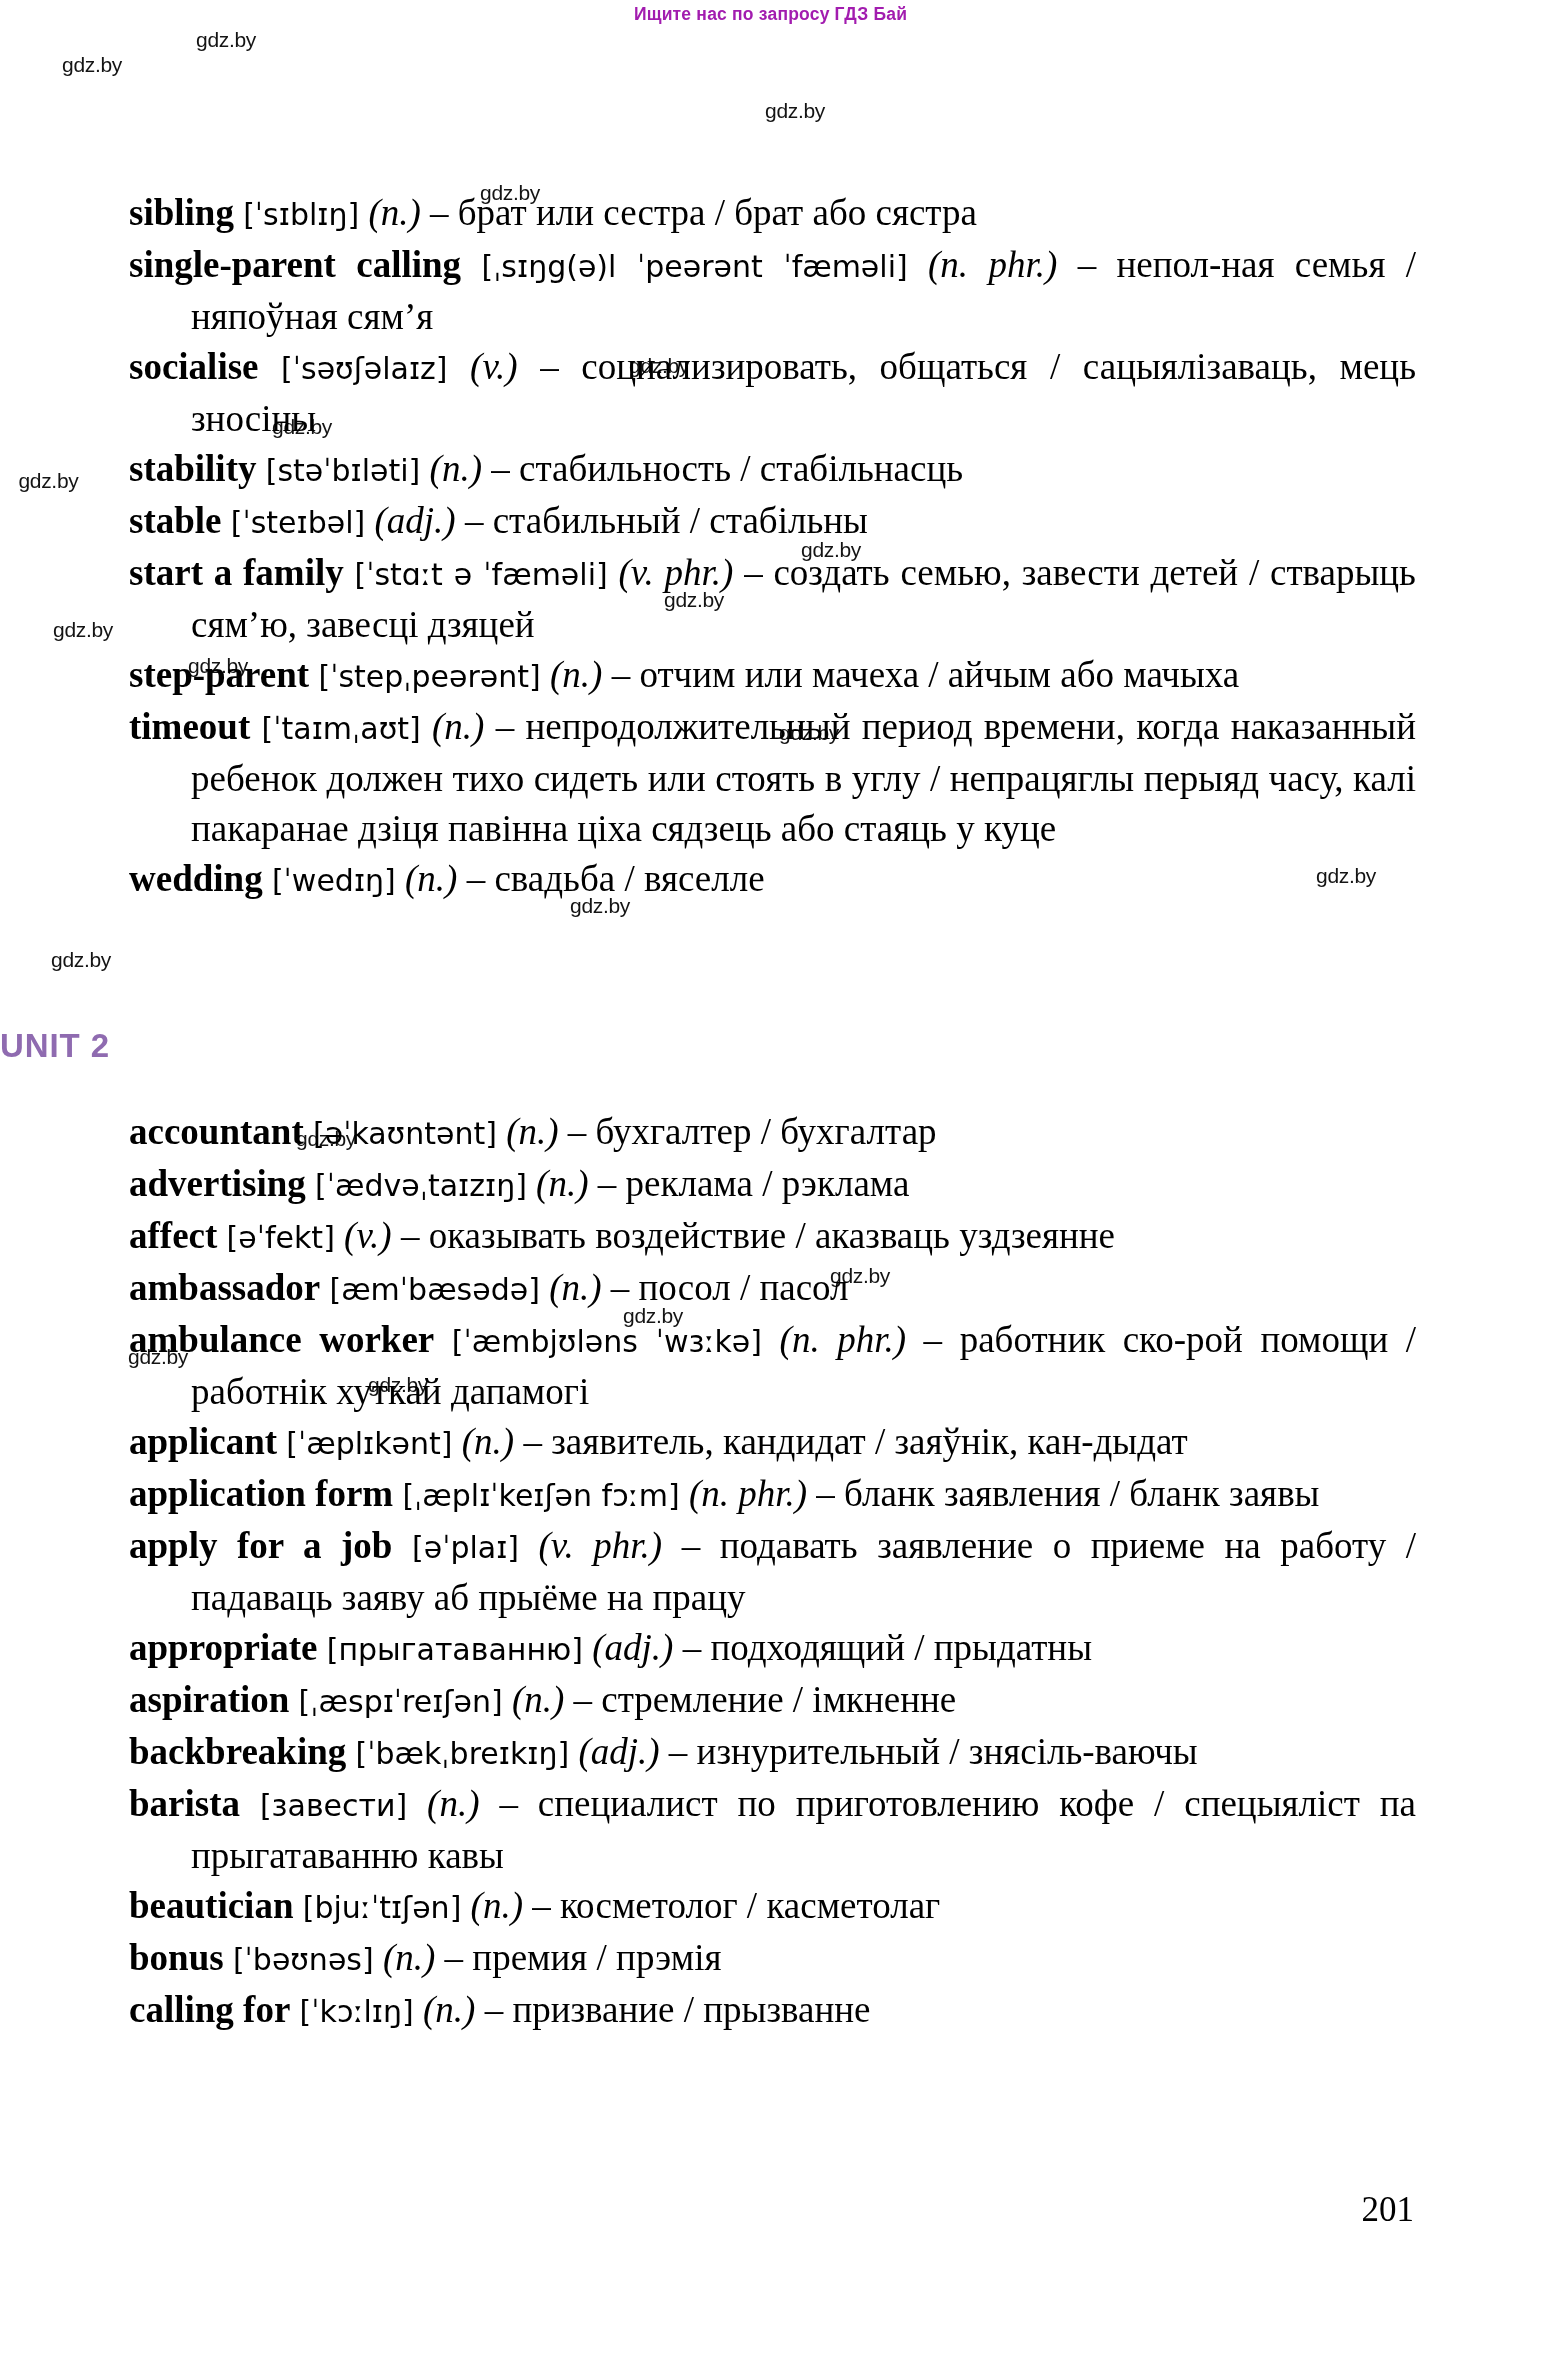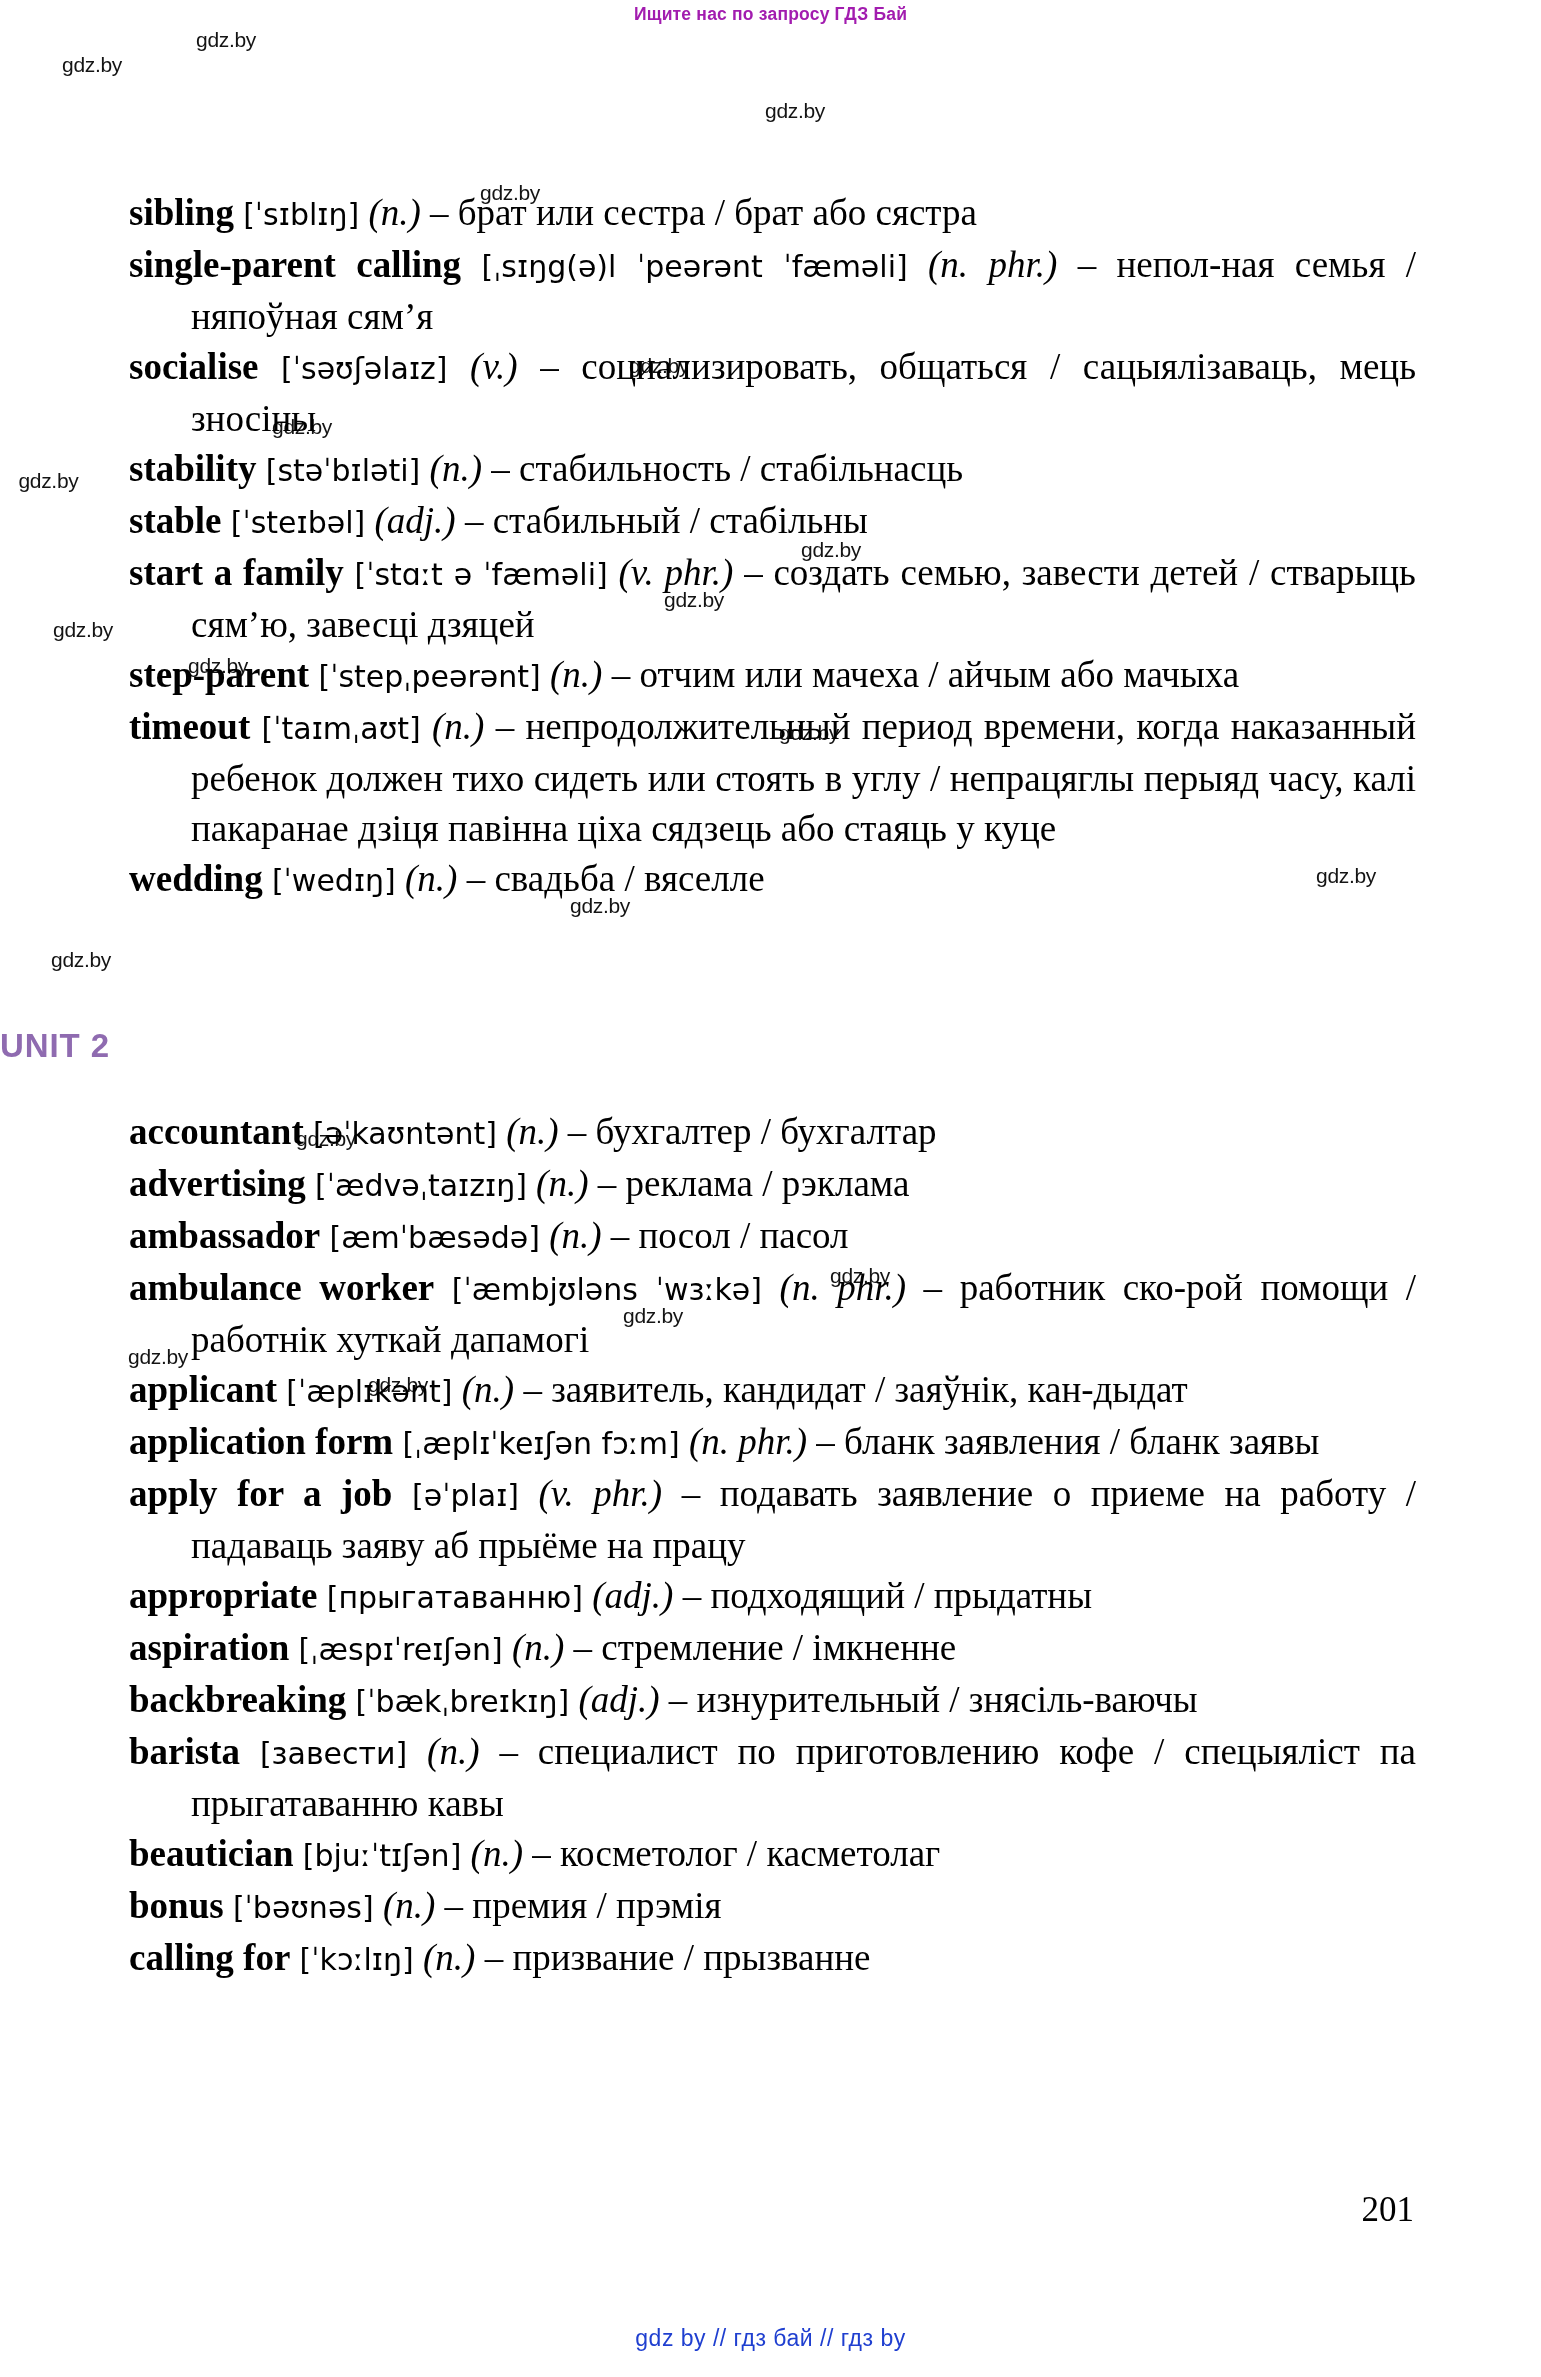--- a/index.html
+++ b/index.html
@@ -157,33 +157,33 @@
       <p class="entry just"><span class="hw">step-parent</span> <span class="ipa">[ˈstepˌpeərənt]</span> <span class="pos">(n.)</span><span> – отчим или мачеха / айчым або мачыха</span></p>
       <p class="entry just"><span class="hw">timeout</span> <span class="ipa">[ˈtaɪmˌaʊt]</span> <span class="pos">(n.)</span><span> – непродолжительный период времени, когда наказанный ребенок должен тихо сидеть или стоять в углу / непрацяглы перыяд часу, калі пакаранае дзіця павінна ціха сядзець або стаяць у куце</span></p>
       <p class="entry"><span class="hw">wedding</span> <span class="ipa">[ˈwedɪŋ]</span> <span class="pos">(n.)</span><span> – свадьба / вяселле</span></p>
     </div>
 
   <div class="unit-heading">UNIT 2</div>
 
   <div class="glossary" style="top:1107px;" id="list-2">
       <p class="entry"><span class="hw">accountant</span> <span class="ipa">[əˈkaʊntənt]</span> <span class="pos">(n.)</span><span> – бухгалтер / бухгалтар</span></p>
       <p class="entry"><span class="hw">advertising</span> <span class="ipa">[ˈædvəˌtaɪzɪŋ]</span> <span class="pos">(n.)</span><span> – реклама / рэклама</span></p>
+      <p class="entry"><span class="hw">affect</span> <span class="ipa">[əˈfekt]</span> <span class="pos">(v.)</span><span> – оказывать воздействие / аказваць уздзеянне</span></p>
       <p class="entry"><span class="hw">ambassador</span> <span class="ipa">[æmˈbæsədə]</span> <span class="pos">(n.)</span><span> – посол / пасол</span></p>
       <p class="entry just"><span class="hw">ambulance worker</span> <span class="ipa">[ˈæmbjʊləns ˈwɜːkə]</span> <span class="pos">(n. phr.)</span><span> – работник ско-рой помощи / работнік хуткай дапамогі</span></p>
       <p class="entry just"><span class="hw">applicant</span> <span class="ipa">[ˈæplɪkənt]</span> <span class="pos">(n.)</span><span> – заявитель, кандидат / заяўнік, кан-дыдат</span></p>
       <p class="entry just"><span class="hw">application form</span> <span class="ipa">[ˌæplɪˈkeɪʃən fɔːm]</span> <span class="pos">(n. phr.)</span><span> – бланк заявления / бланк заявы</span></p>
       <p class="entry just"><span class="hw">apply for a job</span> <span class="ipa">[əˈplaɪ]</span> <span class="pos">(v. phr.)</span><span> – подавать заявление о приеме на работу / падаваць заяву аб прыёме на працу</span></p>
       <p class="entry"><span class="hw">appropriate</span> <span class="ipa">[прыгатаванню]</span> <span class="pos">(adj.)</span><span> – подходящий / прыдатны</span></p>
       <p class="entry"><span class="hw">aspiration</span> <span class="ipa">[ˌæspɪˈreɪʃən]</span> <span class="pos">(n.)</span><span> – стремление / імкненне</span></p>
       <p class="entry just"><span class="hw">backbreaking</span> <span class="ipa">[ˈbækˌbreɪkɪŋ]</span> <span class="pos">(adj.)</span><span> – изнурительный / знясіль-ваючы</span></p>
       <p class="entry just"><span class="hw">barista</span> <span class="ipa">[завести]</span> <span class="pos">(n.)</span><span> – специалист по приготовлению кофе / спецыяліст па прыгатаванню кавы</span></p>
       <p class="entry"><span class="hw">beautician</span> <span class="ipa">[bjuːˈtɪʃən]</span> <span class="pos">(n.)</span><span> – косметолог / касметолаг</span></p>
       <p class="entry"><span class="hw">bonus</span> <span class="ipa">[ˈbəʊnəs]</span> <span class="pos">(n.)</span><span> – премия / прэмія</span></p>
       <p class="entry"><span class="hw">calling for</span> <span class="ipa">[ˈkɔːlɪŋ]</span> <span class="pos">(n.)</span><span> – призвание / прызванне</span></p>
     </div>
 
   <div class="page-number">201</div>
 
 
-  <div class="bottom-bar">gdz by  //  гдз бай  //  гдз by</div>
 
 </div>
 
 
 </body></html>

